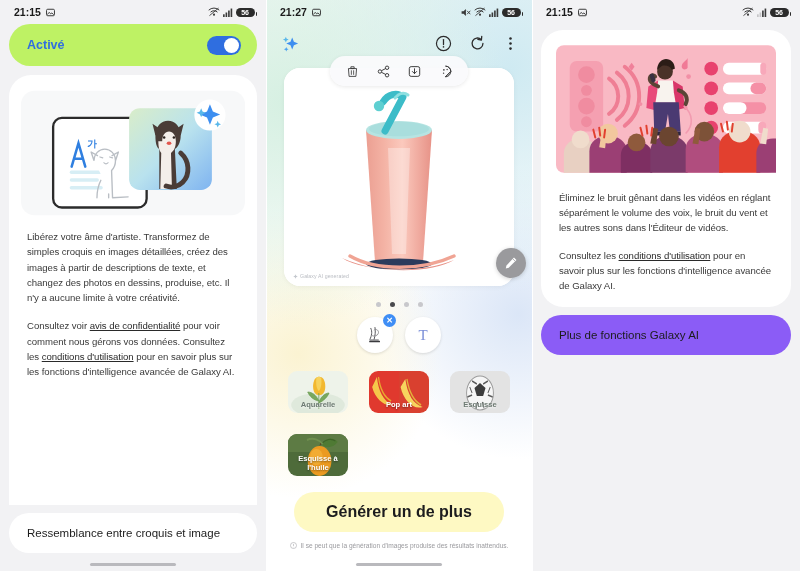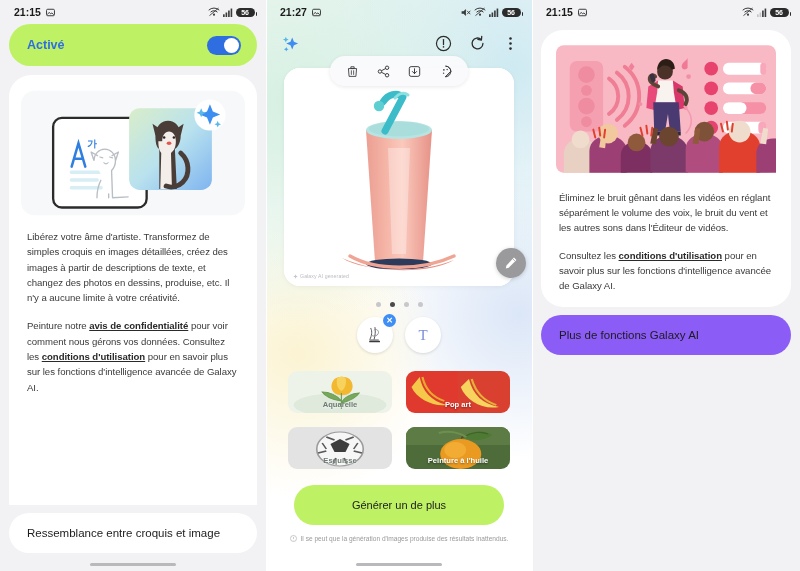--- a/index.html
+++ b/index.html
@@ -64,21 +64,21 @@
   }
   .hero { padding: 14px 12px 8px 12px; display: flex; justify-content: center; }
   .hero svg { display: block; }
 
   .body-text { padding: 4px 18px 0 18px; }
   .body-text p {
     font-size: 9.6px; line-height: 15.3px; color: #3a3a3a;
     margin-bottom: 13px; letter-spacing: -0.05px;
   }
   .body-text p:last-child { margin-bottom: 10px; }
-  .lnk { font-weight: bold; color: #2a2a2a; text-decoration: underline; cursor: pointer; }
+  .lnk { font-weight: normal; color: #2a2a2a; text-decoration: underline; cursor: pointer; }
 
   .list-card {
     margin: 8px 9px 0 9px; background: #fff; border-radius: 22px;
     padding: 0 18px;
   }
   .list-row {
     height: 40px; display: flex; align-items: center;
     font-size: 11.5px; color: #1c1c1c; cursor: pointer;
   }
 
@@ -139,41 +139,41 @@
   }
   .chip-x {
     position: absolute; top: -3px; right: -3px; width: 13px; height: 13px;
     border-radius: 50%; background: #3f8ef5; color: #fff;
     font-size: 8px; line-height: 13px; text-align: center; font-weight: bold;
     cursor: pointer;
   }
 
   .styles-grid {
     position: relative; z-index: 6;
-    display: grid; grid-template-columns: repeat(2, 1fr);
-    gap: 14px; margin: 18px 22px 0 22px;
+    display: grid; grid-template-columns: repeat(3, 1fr);
+    gap: 21px; margin: 18px 22px 0 22px;
   }
   .style-cell {
     height: 42px; border-radius: 9px; position: relative;
     overflow: hidden; cursor: pointer;
   }
   .style-cell.sel { outline: 2px solid #5aa9f0; outline-offset: 0px; }
   .style-cell svg { position: absolute; inset: 0; }
   .style-label {
     position: absolute; left: 0; right: 0; bottom: 4px; text-align: center;
     font-size: 7.6px; font-weight: bold; color: #fff;
     text-shadow: 0 1px 2px rgba(0,0,0,0.45); z-index: 3;
   }
   .style-label.dark { color: #6d7a72; text-shadow: 0 1px 2px rgba(255,255,255,0.7); }
 
   .gen-btn {
     position: relative; z-index: 6;
     margin: 16px 28px 0 28px; height: 40px; border-radius: 21px;
-    background: #bef264; display: flex; align-items: center;
-    justify-content: center; font-size: 11px; font-weight: normal;
+    background: #fef9c3; display: flex; align-items: center;
+    justify-content: center; font-size: 16px; font-weight: bold;
     color: #1c1c1e; cursor: pointer;
   }
   .disclaimer {
     position: relative; z-index: 6;
     margin: 9px 12px 0 12px; display: flex; align-items: flex-start;
     justify-content: center; gap: 4px;
     font-size: 6.6px; color: #9a9a9e; line-height: 9px;
   }
   .navbar-pill {
     position: absolute; z-index: 20; bottom: 5px; left: 50%;
@@ -275,21 +275,21 @@
 
           <circle cx="194" cy="25" r="16" fill="#ffffff"></circle>
           <path d="M194 14 l3 7.5 l7.5 3 l-7.5 3 l-3 7.5 l-3 -7.5 l-7.5 -3 l7.5 -3 Z" fill="#3d8ef0"></path>
           <path d="M185 18 l1.4 3.3 l3.3 1.4 l-3.3 1.4 l-1.4 3.3 l-1.4 -3.3 l-3.3 -1.4 l3.3 -1.4 Z" fill="#59b7ea"></path>
           <path d="M202 31 l1 2.4 l2.4 1 l-2.4 1 l-1 2.4 l-1 -2.4 l-2.4 -1 l2.4 -1 Z" fill="#59b7ea"></path>
         </svg>
       </div>
 
       <div class="body-text">
         <p>Libérez votre âme d'artiste. Transformez de simples croquis en images détaillées, créez des images à partir de descriptions de texte, et changez des photos en dessins, produise, etc. Il n'y a aucune limite à votre créativité.</p>
-        <p><span>Peinture notre </span><span class="lnk">avis de confidentialité</span><span> pour voir comment nous gérons vos données. Consultez les </span><span class="lnk">conditions d'utilisation</span><span> pour en savoir plus sur les fonctions d'intelligence avancée de Galaxy AI.</span></p>
+        <p><span>Consultez voir </span><span class="lnk">avis de confidentialité</span><span> pour voir comment nous gérons vos données. Consultez les </span><span class="lnk">conditions d'utilisation</span><span> pour en savoir plus sur les fonctions d'intelligence avancée de Galaxy AI.</span></p>
       </div>
     </div>
 
     <div class="list-card">
       <div class="list-row">Ressemblance entre croquis et image</div>
 
     </div>
 
     <div class="navbar-pill"></div>
   </div>
@@ -483,21 +483,21 @@
         <svg width="100%" height="100%" viewBox="0 0 76 42" preserveAspectRatio="none">
           <rect width="76" height="42" fill="#4e6b3a"></rect>
           <rect width="76" height="18" fill="#5d7b44"></rect>
           <circle cx="40" cy="27" r="15" fill="#eb9a21"></circle>
           <circle cx="36" cy="23" r="8" fill="#f6b940" opacity="0.6"></circle>
           <path d="M40 12 l1 -4 l3 1 Z" fill="#5c4526"></path>
           <path d="M42 10 c7 -7 16 -7 21 -2 c-6 6 -15 7 -21 2 Z" fill="#4f7a34"></path>
           <path d="M42 10 c6 -5 13 -6 18 -3" fill="none" stroke="#3e6428" stroke-width="1.2"></path>
           <path d="M24 6 c8 -3 16 0 20 4" fill="none" stroke="#6f8f4e" stroke-width="2"></path>
         </svg>
-        <span class="style-label">Peinture à l'huile</span>
+        <span class="style-label">Esquisse à l'huile</span>
       </div>
     </div>
 
     <div class="gen-btn">Générer un de plus</div>
 
     <div class="disclaimer">
       <svg width="7" height="7" viewBox="0 0 12 12" style="flex:none;margin-top:1px;">
         <circle cx="6" cy="6" r="5.2" fill="none" stroke="#a6a6aa" stroke-width="1"></circle>
         <path d="M6 3.2 L6 6.8" stroke="#a6a6aa" stroke-width="1"></path>
         <circle cx="6" cy="8.6" r="0.6" fill="#a6a6aa"></circle>

